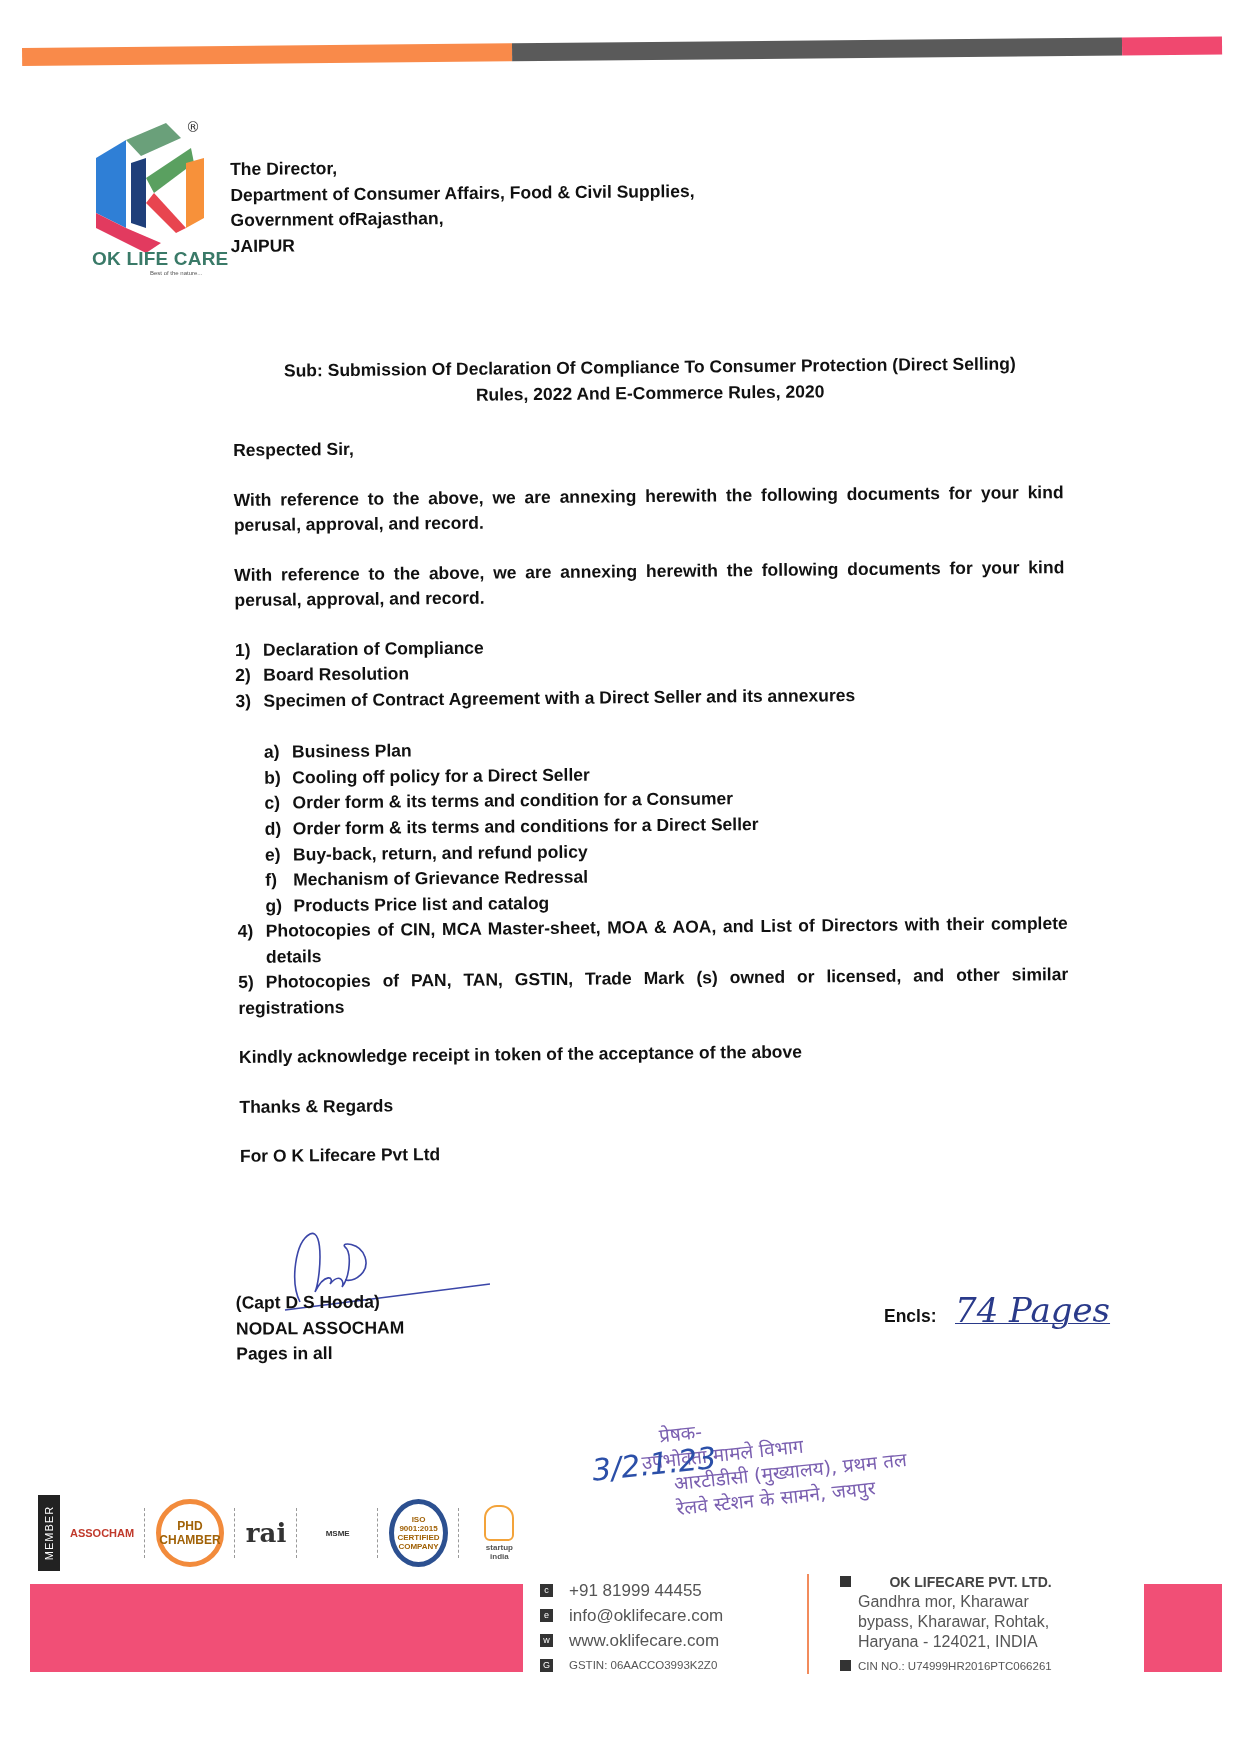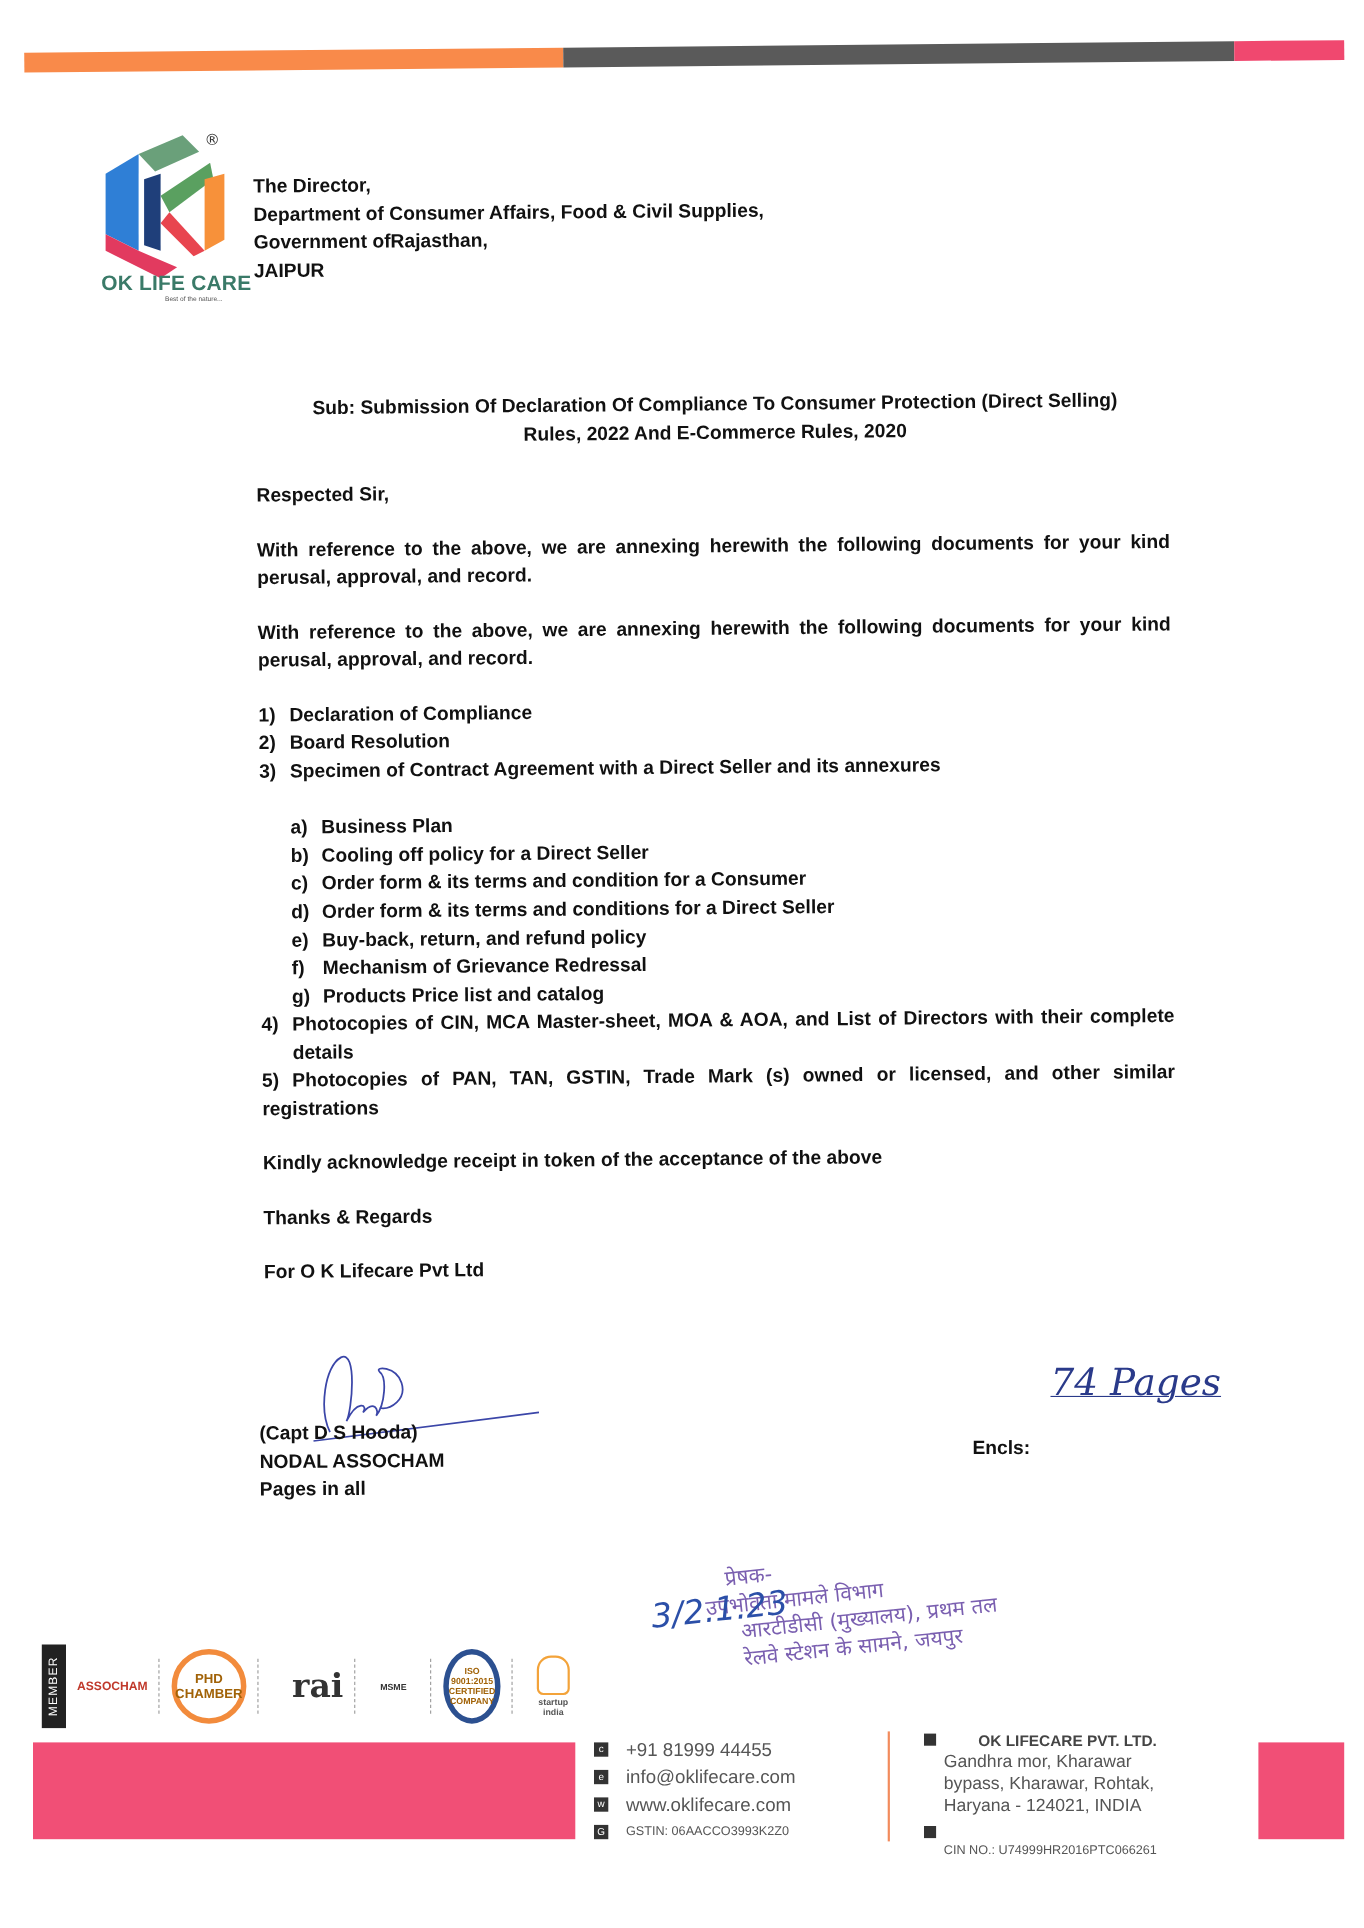--- a/index.html
+++ b/index.html
@@ -23,48 +23,48 @@
   .body-block { left: 233px; width: 830px; transform: rotate(-0.55deg); transform-origin: left top; }
   .para { text-align: justify; }
   .list { margin: 0; padding: 0; list-style: none; }
   .list li { display: flex; }
   .list .num { width: 28px; flex: none; }
   .list .sub .num { width: 28px; }
   .sublist { padding-left: 28px; margin-top: 26px; }
 
   .sig-svg { left: 280px; top: 1222px; width: 220px; height: 90px; }
   .encl { left: 884px; top: 1306px; font-size: 17.5px; font-weight: bold; }
-  .encl-hand { left: 955px; top: 1237px; font-family: "DejaVu Serif", serif; font-style: italic; font-size: 34px; color: #2a3a8a; }
+  .encl-hand { left: 955px; top: 1290px; font-family: "DejaVu Serif", serif; font-style: italic; font-size: 34px; color: #2a3a8a; }
   .encl-hand span { text-decoration: underline; text-decoration-thickness: 1px; }
 
   .stamp { left: 598px; top: 1430px; width: 420px; height: 130px; color: #7a5fb0; font-family: "DejaVu Sans", sans-serif; font-size: 19px; transform: rotate(-6deg); transform-origin: left top; line-height: 1.3; }
   .stamp .hand { color: #2b4fa8; font-size: 30px; font-style: italic; position: absolute; left: -10px; top: 20px; }
 
   .member-row { left: 38px; top: 1493px; height: 80px; width: 480px; display: flex; align-items: center; gap: 10px; }
   .member-badge { background: #222; color: #fff; width: 22px; height: 76px; display: flex; align-items: center; justify-content: center; }
   .member-badge span { transform: rotate(-90deg); font-size: 11px; letter-spacing: 1px; white-space: nowrap; }
   .partner { font-size: 11px; color: #c0392b; font-weight: bold; text-align: center; }
   .partner.round { width: 58px; height: 58px; border-radius: 50%; border: 5px solid #2c5090; display: flex; align-items: center; justify-content: center; flex-direction: column; color: #a16207; font-size: 12px; }
-  .partner.rai { font-family: "DejaVu Serif", serif; font-size: 30px; color: #333; margin-left: 20px; }
+  .partner.rai { font-family: "DejaVu Serif", serif; font-size: 26px; color: #333; }
   .partner.msme { font-size: 8px; color: #333; width: 70px; }
   .partner.startup { font-size: 8px; color: #555; width: 44px; margin-left: 11px; }
   .partner.startup .bulb { width: 26px; height: 32px; border-radius: 13px 13px 6px 6px; border: 2px solid #f3a33a; margin: 0 auto 2px; }
   .vsep { width: 1px; height: 50px; border-left: 1px dashed #999; }
 
   .footer-pink-left { left: 30px; top: 1584px; width: 493px; height: 88px; background: #f14f76; }
   .footer-pink-right { left: 1144px; top: 1584px; width: 78px; height: 88px; background: #f14f76; }
   .contact { left: 540px; top: 1578px; font-size: 17px; color: #555; line-height: 25px; }
   .contact .row { display: flex; align-items: center; gap: 16px; }
   .contact .ic { width: 13px; height: 13px; background: #333; color: #fff; font-size: 9px; display: flex; align-items: center; justify-content: center; }
   .contact .small { font-size: 11.5px; }
   .orange-divider { left: 807px; top: 1574px; width: 2px; height: 100px; background: #f28b5c; }
   .company { left: 858px; top: 1572px; color: #555; font-size: 16px; line-height: 20px; }
   .company .cname { font-weight: bold; font-size: 14px; color: #444; text-align: right; }
   .company .ic { position: absolute; left: -18px; width: 11px; height: 11px; background: #333; }
-  .company .small { font-size: 11.5px; margin-top: 20px; }
+  .company .small { font-size: 11.5px; margin-top: 4px; }
 </style>
 </head>
 <body>
 
 <div class="topbar">
   <div class="seg-orange"></div>
   <div class="seg-gray"></div>
   <div class="seg-pink"></div>
 </div>
 

